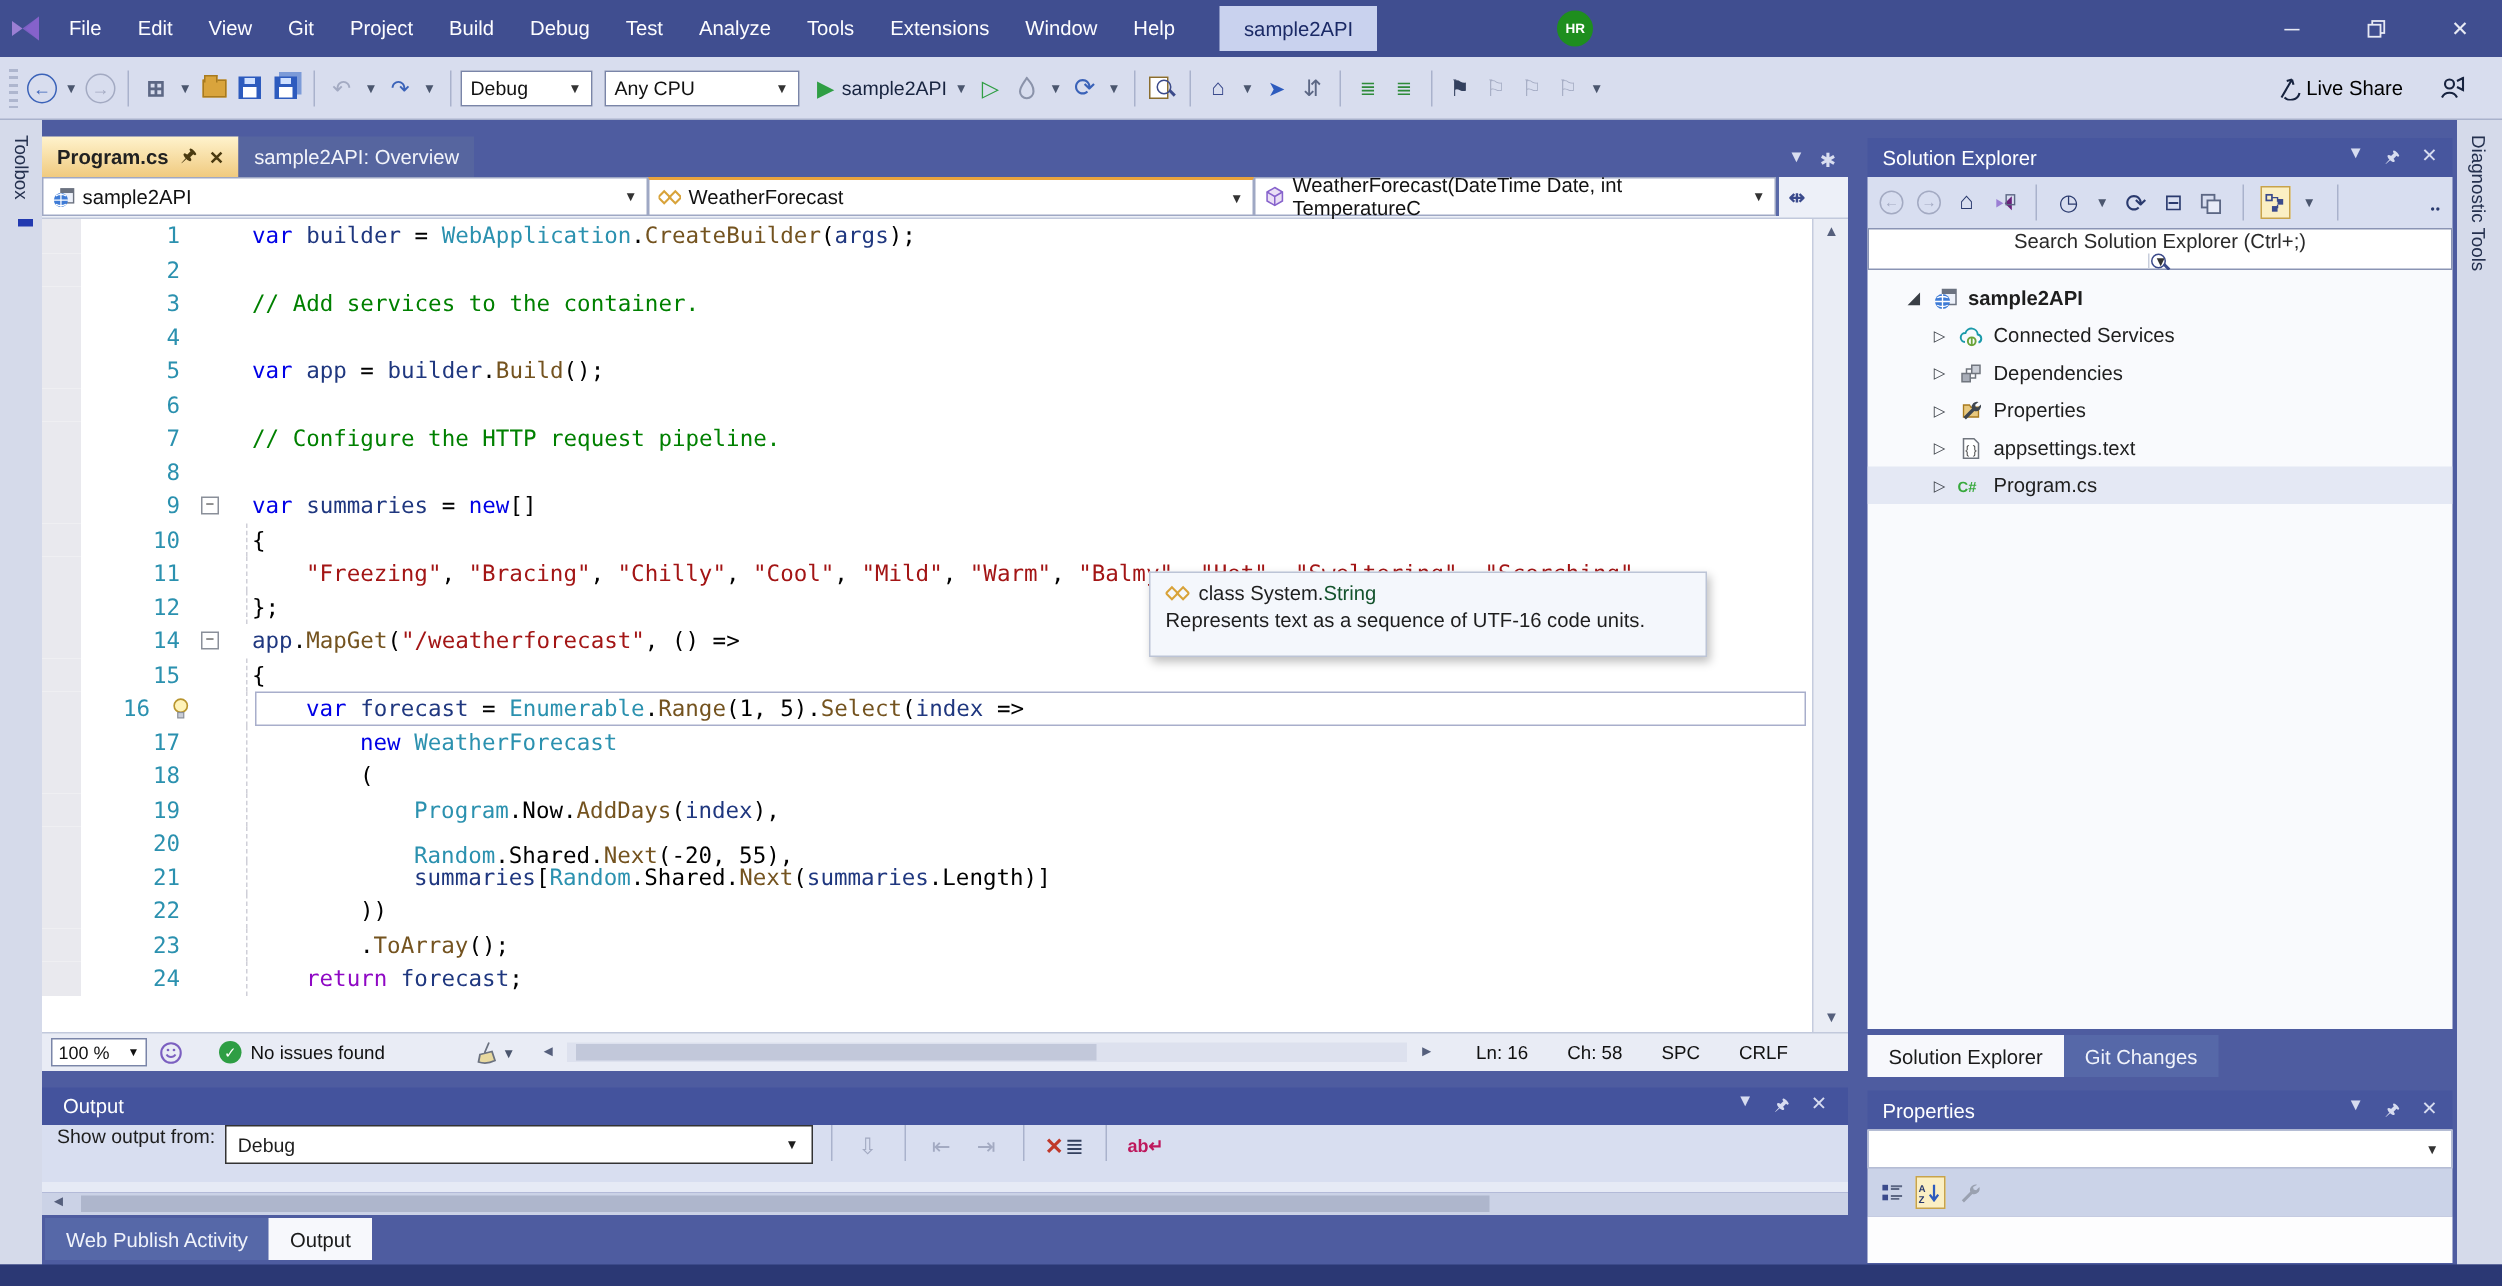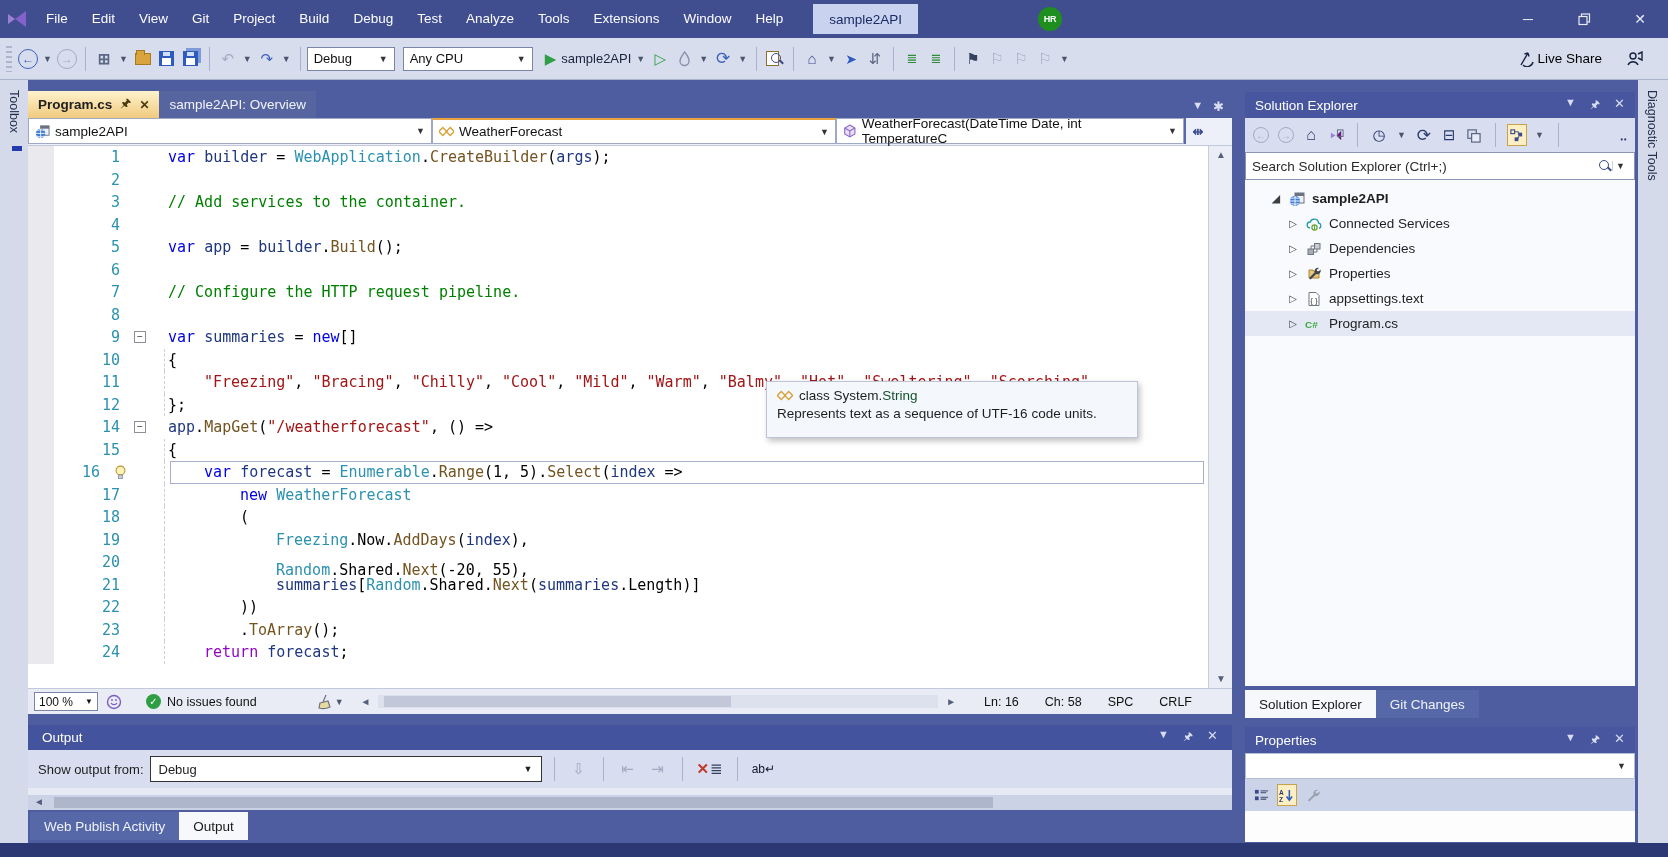--- a/index.html
+++ b/index.html
@@ -80,39 +80,39 @@
 
   
   #tooltip { position:absolute; left:766px; top:381px; width:372px; height:57px; background:#F4F7FC; border:1px solid #BCC4D6; box-shadow:2px 3px 6px rgba(0,0,0,.25); padding:6px 10px; font-size:13.5px; z-index:9; }
   #tooltip .row1 { display:flex; align-items:center; gap:6px; }
   #tooltip .tt-type { color:#14532d; }
   #tooltip .row2 { margin-top:3px; color:#1E1E1E; }
 
   
   #output-header { position:absolute; left:28px; top:725px; width:1204px; height:25px; background:#44539D; color:#FFF; display:flex; align-items:center; padding:0 14px; font-size:13.5px; }
   .hdr-icons { margin-left:auto; display:flex; gap:14px; font-size:11px; color:#D7DCF0; }
-  #output-toolbar { position:absolute; left:28px; top:750px; width:1204px; height:38px; background:#D8DEF0; display:flex; align-items:center; padding:0 10px; gap:6px; }
+  #output-toolbar { position:absolute; left:28px; top:750px; width:1204px; height:38px; background:#D8DEF0; display:flex; align-items:flex-start; padding:0 10px; gap:6px; }
   #output-combo { width:392px; height:26px; background:#FFF; border:1px solid #333; display:flex; align-items:center; padding:0 8px; font-size:13px; }
   #output-body { position:absolute; left:28px; top:788px; width:1204px; height:7px; background:#E6EAF5; }
   #output-scroll { position:absolute; left:28px; top:795px; width:1204px; height:15px; background:#CBD2E6; }
   #output-scroll .thumb { position:absolute; left:26px; top:2px; width:78%; height:11px; background:#AEB6CC; }
   #output-scroll .hs-arrow { position:absolute; left:6px; top:1px; }
   #bottom-tabs { position:absolute; left:30px; top:812px; height:28px; display:flex; }
   .btab { height:28px; display:flex; align-items:center; padding:0 14px; font-size:13.5px; }
   .btab.inactive { background:#5668A8; color:#F0F3FB; }
   .btab.active { background:#F7F8FC; color:#1A1A1A; }
 
   #bottom-strip { position:absolute; left:0; top:843px; width:1668px; height:14px; background:#2B3874; }
 
   
   #se-header { position:absolute; left:1245px; top:92px; width:390px; height:26px; background:#47569E; color:#FFF; display:flex; align-items:center; padding:0 10px; font-size:13.5px; }
   #se-toolbar { position:absolute; left:1245px; top:118px; width:390px; height:34px; background:#D8DEF0; display:flex; align-items:center; gap:5px; padding:0 6px; color:#33405E; }
   .se-ic { min-width:20px; height:22px; display:flex; align-items:center; justify-content:center; font-size:14px; }
   .sel-box { background:#FBEFC3; border:1px solid #C8A34B; }
-  #se-search { position:absolute; left:1245px; top:152px; width:390px; height:28px; background:#FFF; border:1px solid #8A94B4; display:flex; align-items:center; padding:0 6px; }
+  #se-search { position:absolute; left:1245px; top:152px; width:390px; height:28px; background:#FFF; border:1px solid #8A94B4; display:flex; align-items:center; padding:0 6px;flex-direction:column; }
   #se-search .ph { flex:1; color:#2A2A2A; font-size:13.5px; }
   #se-search .drop { width:16px; text-align:center; font-size:9px; color:#333; border-left:1px solid #C8CEDC; }
   #se-tree { position:absolute; left:1245px; top:180px; width:390px; height:506px; background:#F9FAFD; padding-top:6px; overflow:hidden; }
   .trow { display:flex; align-items:center; height:25px; font-size:13.5px; color:#1E1E1E; gap:6px; }
   .trow.selected { background:#E4E8F4; }
   .trow .exp { width:12px; font-size:10px; color:#3A3F46; text-align:center; flex:none; }
   .trow .ticon { width:18px; height:16px; flex:none; display:flex; align-items:center; justify-content:center; }
   .trow.bold { font-weight:bold; }
   #se-tabs { position:absolute; left:1245px; top:690px; height:27px; display:flex; }
   #props-header { position:absolute; left:1245px; top:727px; width:390px; height:26px; background:#47569E; color:#FFF; display:flex; align-items:center; padding:0 10px; font-size:13.5px; }
@@ -418,21 +418,21 @@
         <div class="lnum">18</div>
         <div class="gly"></div>
         <div class="fguide"></div>
         <div class="ctext" style="padding-left: 72px;"><span class="tok-pl">(</span></div>
       </div>
       <div class="crow">
         <div class="bpm"></div>
         <div class="lnum">19</div>
         <div class="gly"></div>
         <div class="fguide"></div>
-        <div class="ctext" style="padding-left: 108px;"><span class="tok-type">Freezing</span><span class="tok-pl">.Now.</span><span class="tok-meth">AddDays</span><span class="tok-pl">(</span><span class="tok-var">index</span><span class="tok-pl">),</span></div>
+        <div class="ctext" style="padding-left: 108px;"><span class="tok-type">Program</span><span class="tok-pl">.Now.</span><span class="tok-meth">AddDays</span><span class="tok-pl">(</span><span class="tok-var">index</span><span class="tok-pl">),</span></div>
       </div>
       <div class="crow">
         <div class="bpm"></div>
         <div class="lnum">20</div>
         <div class="gly"></div>
         <div class="fguide"></div>
         <div class="ctext" style="padding-left: 108px; margin-top: 16px;"><span class="tok-type">Random</span><span class="tok-pl">.Shared.</span><span class="tok-meth">Next</span><span class="tok-pl">(-20, 55),</span></div>
       </div>
       <div class="crow">
         <div class="bpm"></div>
@@ -526,21 +526,21 @@
       <span class="cbx" style="margin-left:auto;font-size:9px;">▼</span>
     </div>
   <span class="tb-sep"></span>
   <span class="tb-btn dis">⇩</span>
   <span class="tb-sep"></span>
   <span class="tb-btn dis">⇤</span>
   <span class="tb-btn dis">⇥</span>
   <span class="tb-sep"></span>
   <span class="tb-btn" style="color:#33405E;"><span style="color:#C0392B;font-weight:bold;margin-right:1px;">✕</span>≣</span>
   <span class="tb-sep"></span>
-  <span class="tb-btn" style="color:#0f172a;font-size:12px;">ab↵</span>
+  <span class="tb-btn" style="color:#be185d;font-size:12px;font-weight:bold;">ab↵</span>
 </div>
 <div id="output-body"></div>
 <div id="output-scroll">
   <span class="hs-arrow">◄</span>
   <div class="thumb"></div>
 </div>
 <div id="bottom-tabs">
   <div class="btab inactive">Web Publish Activity</div>
   <div class="btab active">Output</div>
 </div>

